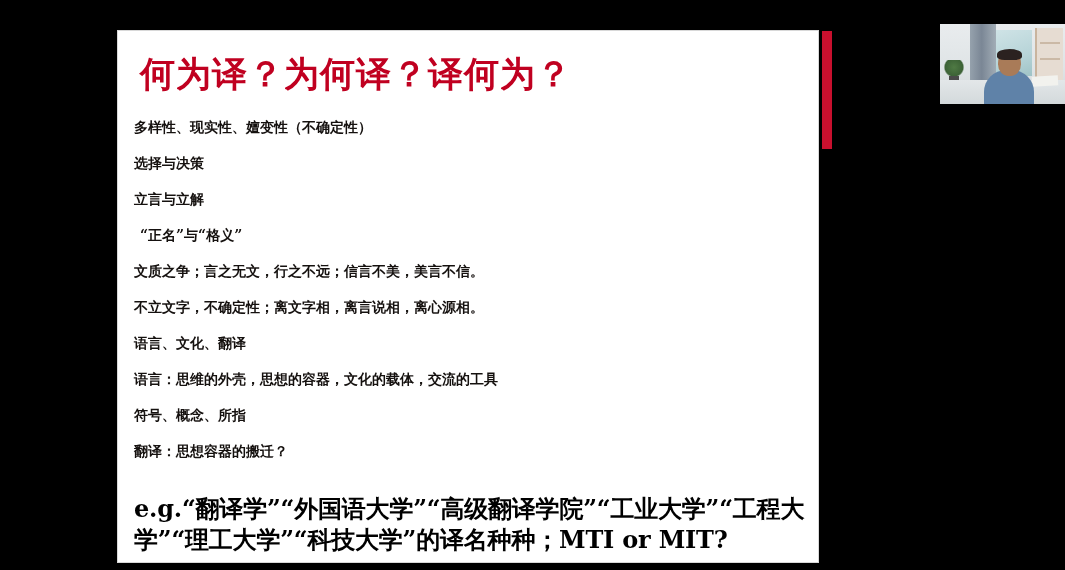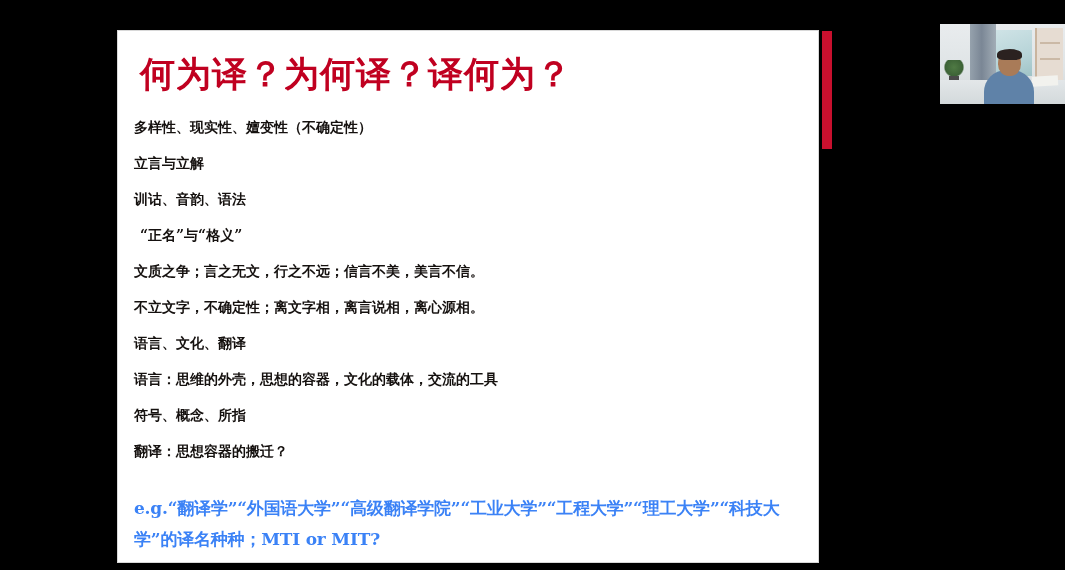--- a/index.html
+++ b/index.html
@@ -76,24 +76,24 @@
   .body-line.indent {
     padding-left: 14px;
   }
 
   
   #example-line {
     position: absolute;
     left: 16px;
     top: 462px;
     width: 672px;
-    color: #3b82f6;
+    color: #000000;
     font-family: "DejaVu Serif", serif;
     font-weight: 700;
-    font-size: 17px;
+    font-size: 24px;
     line-height: 31px;
     letter-spacing: -0.2px;
   }
 
   
   #webcam {
     position: absolute;
     left: 940px;
     top: 24px;
     width: 125px;
@@ -172,22 +172,22 @@
 <body>
 
 <div id="screen">
 
   <div id="slide">
 
     <div id="slide-title">何为译？为何译？译何为？</div>
 
     <div id="body-lines">
       <div class="body-line">多样性、现实性、嬗变性（不确定性）</div>
+      <div class="body-line">选择与决策</div>
       <div class="body-line">立言与立解</div>
-      <div class="body-line">训诂、音韵、语法</div>
       <div class="body-line indent">“正名”与“格义”</div>
       <div class="body-line">文质之争；言之无文，行之不远；信言不美，美言不信。</div>
       <div class="body-line">不立文字，不确定性；离文字相，离言说相，离心源相。</div>
       <div class="body-line">语言、文化、翻译</div>
       <div class="body-line">语言：思维的外壳，思想的容器，文化的载体，交流的工具</div>
       <div class="body-line">符号、概念、所指</div>
       <div class="body-line">翻译：思想容器的搬迁？</div>
     </div>
 
     <div id="example-line">e.g.“翻译学”“外国语大学”“高级翻译学院”“工业大学”“工程大学”“理工大学”“科技大学”的译名种种；MTI or MIT?</div>

